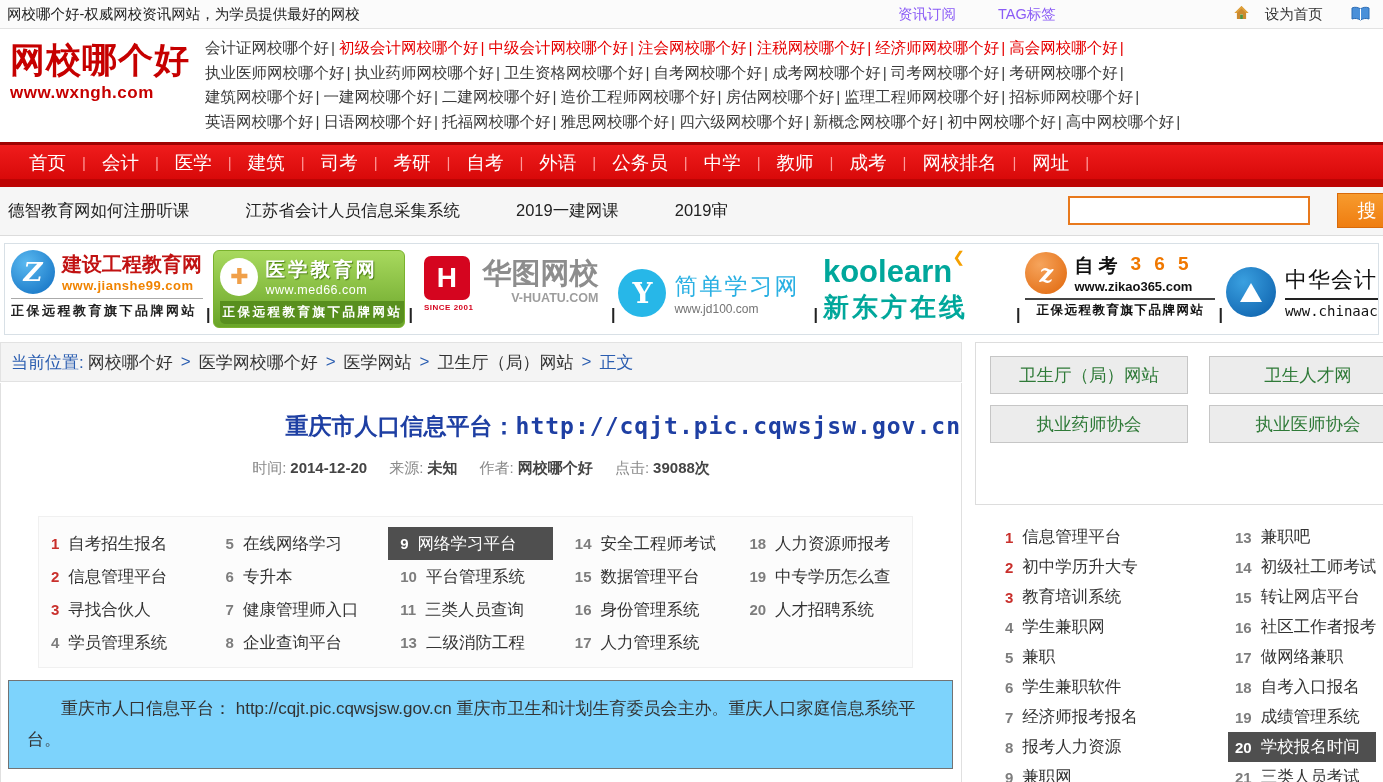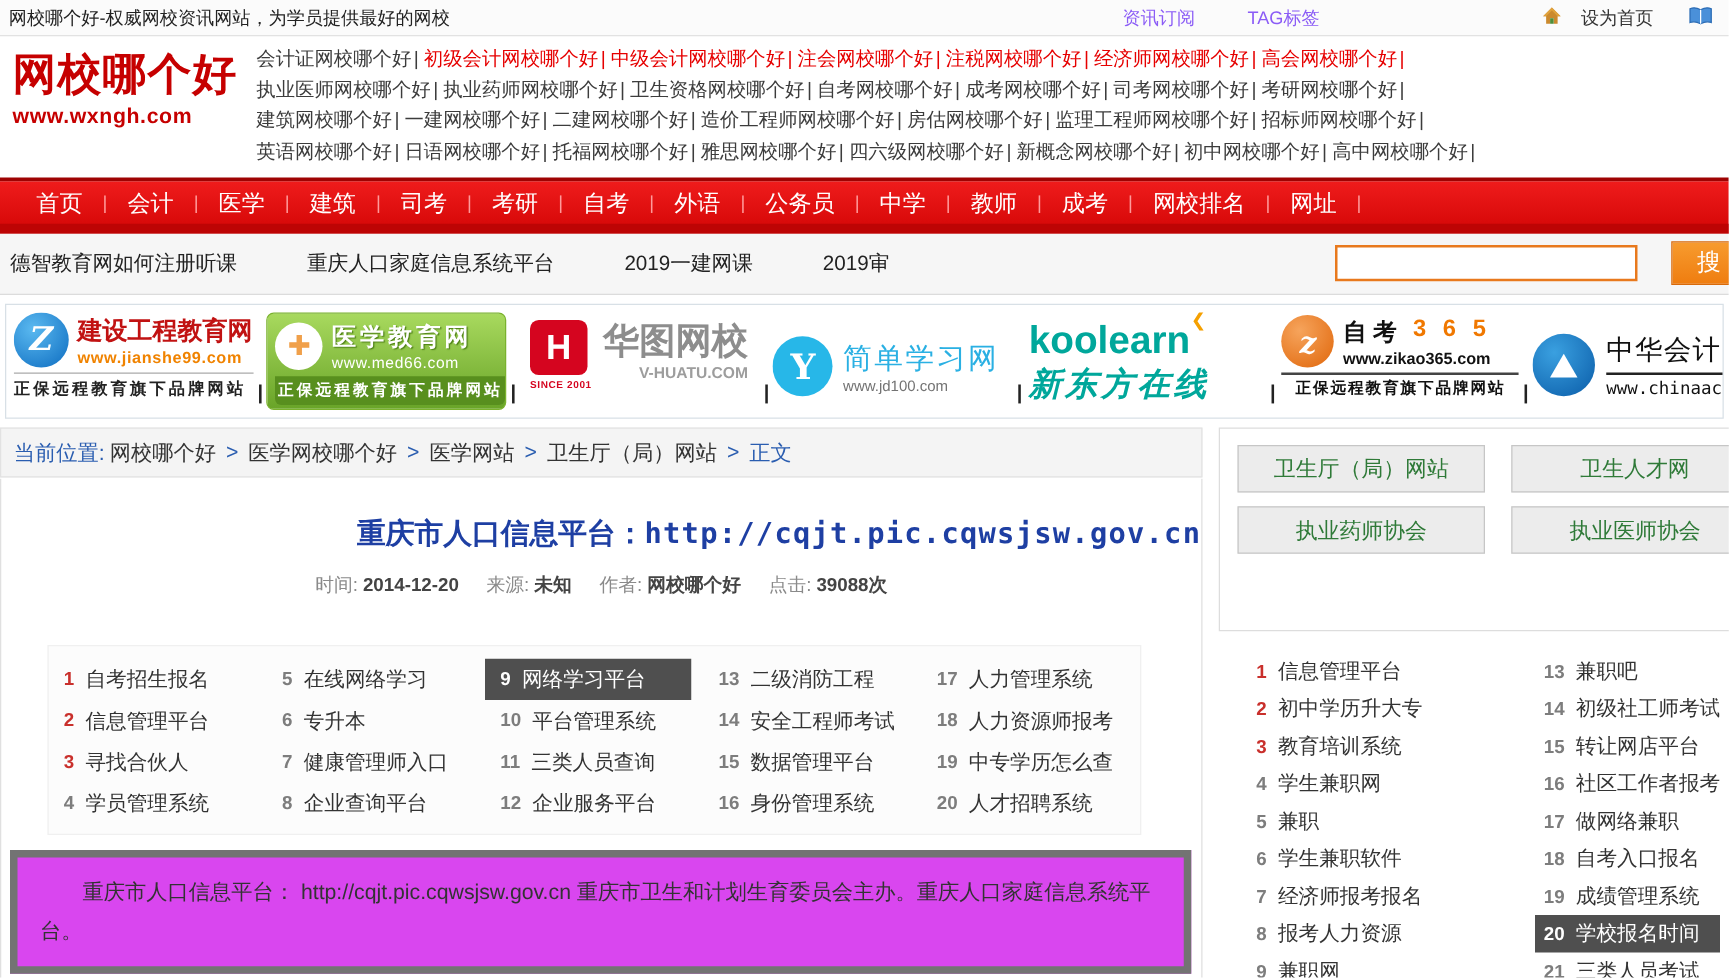--- a/index.html
+++ b/index.html
@@ -79,21 +79,21 @@
   .b-huatu .url { color:#9d9d9d; font-weight:bold; font-size:12.5px; text-align:right; }
 
   .b-jd100 { display:flex; gap:8px; align-items:center; padding-top:8px; }
   .b-jd100 .circle { width:48px; height:48px; background:#27b7e8; font:bold 28px "DejaVu Serif",serif; }
   .b-jd100 .nm { color:#2ab0e3; font-size:23px; letter-spacing:2px; white-space:nowrap; }
   .b-jd100 .url { color:#737373; font-size:12px; }
 
   .b-koolearn { padding:6px 0 0 2px; }
   .k1 { color:#00a79b; font-weight:bold; font-size:31px; position:relative; display:inline-block; line-height:1; }
   .karr { position:absolute; right:-13px; top:-7px; color:#f5a000; font-size:15px; font-weight:bold; }
-  .k2 { color:#00a79b; font-weight:bold; font-size:26px; letter-spacing:3px; margin-top:3px; white-space:nowrap;font-style:italic; }
+  .k2 { color:#00a79b; font-weight:bold; font-size:26px; letter-spacing:3px; margin-top:3px; white-space:nowrap; }
 
   .b-zikao { padding:2px 0 0 2px; }
   .b-zikao .circle { width:42px; height:42px; background:radial-gradient(circle at 35% 30%,#f6a45c,#e0660a);
     font:italic bold 24px "DejaVu Serif",serif; }
   .zrow1 { display:flex; gap:8px; font-weight:bold; font-size:19px; }
   .zname  { color:#111; letter-spacing:5px; white-space:nowrap; }
   .zname2 { color:#f07800; letter-spacing:4px; }
   .b-zikao .url { color:#111; font-weight:bold; font-size:13px; }
   .b-zikao .tag { border-top:2px solid #444; margin-top:4px; padding-top:2px; text-align:center;
     font-weight:bold; font-size:12.5px; letter-spacing:1.5px; color:#111; white-space:nowrap; }
@@ -130,22 +130,22 @@
     background:#fcfcfc; border:1px solid #f0f0f0; padding:10px 0;
     display:grid; grid-template-rows:repeat(4,33px); grid-auto-flow:column;
     grid-template-columns:repeat(5,1fr); align-items:stretch; }
   .cell { display:flex; gap:9px; align-items:center; font-size:16.5px; color:#333;
     padding-left:12px; white-space:nowrap; }
   .cell .num { font-weight:bold; color:#7d7d7d; font-size:15px; }
   .cell .num.red { color:#c9302c; }
   .cell.hl { background:#4f4f4f; color:#fff; margin-right:10px; }
   .cell.hl .num { color:#fff; }
 
-  .summary { position:absolute; top:297px; left:7px; width:945px; background:#d946ef;
-    border:6px solid #737373; padding:12px 18px; font-size:17px; color:#333;
+  .summary { position:absolute; top:297px; left:7px; width:945px; background:#7dd3fc;
+    border:1px solid #737373; padding:12px 18px; font-size:17px; color:#333;
     line-height:1.85; text-indent:2em; }
 
   
   .sb-buttons-box { position:absolute; left:975px; top:0; width:430px; height:163px;
     border:1px solid #ddd; background:#fff; padding:13px 0 0 14px; }
   .sb-btn-grid { display:grid; grid-template-columns:198px 198px; gap:11px 21px; }
   .sb-btn { height:38px; background:#ececec; border:1px solid #c6c6c6; color:#2f7a38;
     font-size:17.5px; display:flex; align-items:center; justify-content:center; white-space:nowrap; cursor:pointer; }
 
   .sb-list { position:absolute; left:975px; top:180px; width:430px; height:257px; }
@@ -233,21 +233,21 @@
       <span class="nav-sep">|</span>
       <a class="nav-item">网址</a>
       <span class="nav-sep">|</span>
     </div>
   <div class="nav-bottom"></div>
 </div>
 
 <div class="subbar">
   <span style="display:flex;">
       <a class="sub-link">德智教育网如何注册听课</a>
-      <a class="sub-link">重庆人口家庭信息系统平台</a>
+      <a class="sub-link">江苏省会计人员信息采集系统</a>
       <a class="sub-link">2019一建网课</a>
       <a class="sub-link">2019审</a>
     </span>
   <input class="search-input" type="text" value="" style="">
   <div class="search-btn">搜</div>
 </div>
 
 <div class="banners">
 
   <div class="banner b-jianshe">
@@ -394,24 +394,20 @@
         </a>
         <a class="cell">
           <span class="num">10</span>
           <span class="lbl">平台管理系统</span>
         </a>
         <a class="cell">
           <span class="num">11</span>
           <span class="lbl">三类人员查询</span>
         </a>
         <a class="cell">
-          <span class="num">12</span>
-          <span class="lbl">企业服务平台</span>
-        </a>
-        <a class="cell">
           <span class="num">13</span>
           <span class="lbl">二级消防工程</span>
         </a>
         <a class="cell">
           <span class="num">14</span>
           <span class="lbl">安全工程师考试</span>
         </a>
         <a class="cell">
           <span class="num">15</span>
           <span class="lbl">数据管理平台</span>

